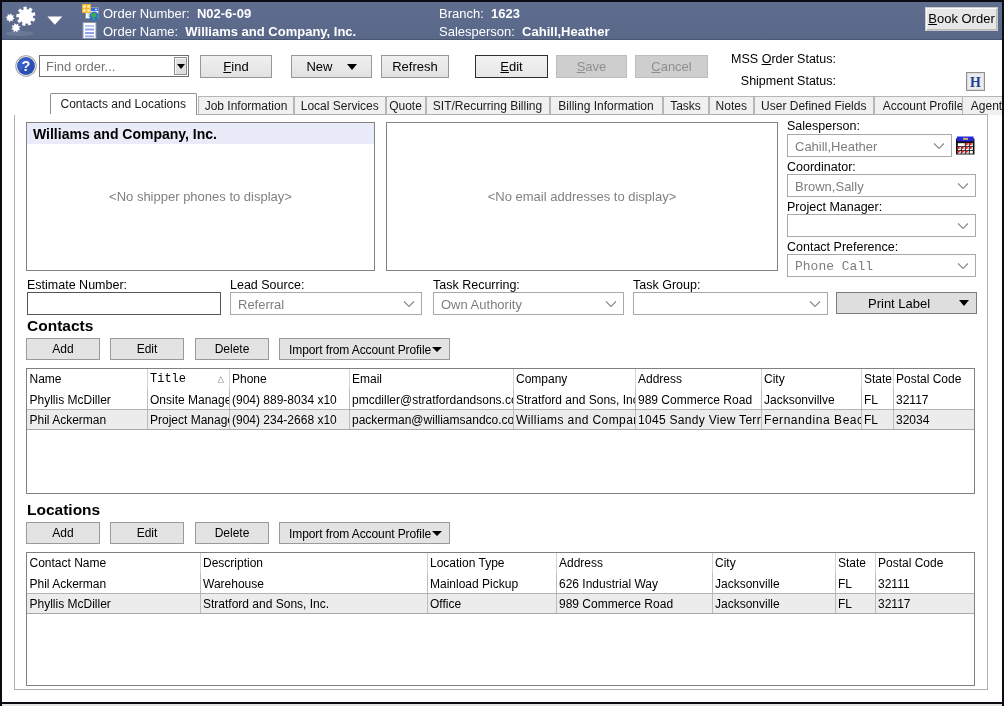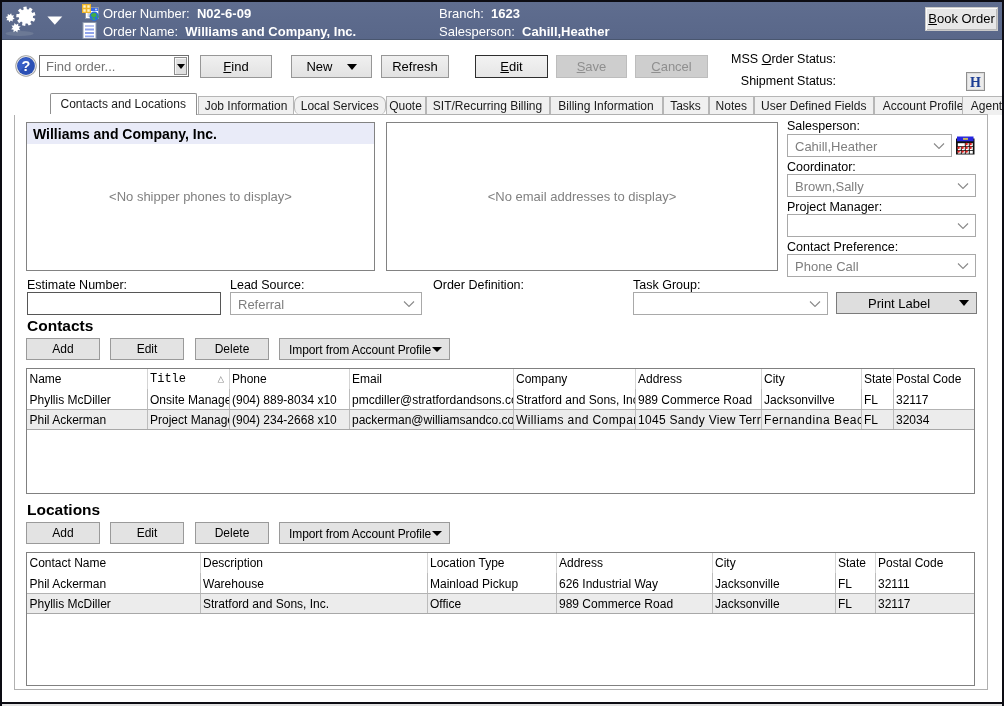--- a/index.html
+++ b/index.html
@@ -125,21 +125,21 @@
   <div class="btn dis" style="left:635px;top:55px;width:73px;height:23px;">
       <span><u>C</u>ancel</span>
     </div>
   <div class="tblab" style="left:700px;top:52px;width:136px;text-align:right;">MSS <u>O</u>rder Status:</div>
   <div class="tblab" style="left:700px;top:74px;width:136px;text-align:right;">Shipment Status:</div>
   <div class="abs" style="left:966px;top:72px;width:19px;height:19px;background:#ececec;border:1px solid #8f8f8f;box-shadow:inset 0 0 0 1px #dcdcdc;text-align:center;"><span style="font-family:'Liberation Serif',serif;font-weight:bold;font-size:14px;color:#1c3d94;line-height:17px;">H</span></div>
 
   <div id="tabrow">
       <div class="tab active" style="left:13px;width:146.5px;">Contacts and Locations</div>
       <div class="tab" style="left:161px;width:96px;">Job Information</div>
-      <div class="tab" style="left:257px;width:91.5px;border-radius:7px;">Local Services</div>
+      <div class="tab" style="left:257px;width:91.5px;">Local Services</div>
       <div class="tab" style="left:348.5px;width:40.0px;">Quote</div>
       <div class="tab" style="left:388.5px;width:124.0px;">SIT/Recurring Billing</div>
       <div class="tab" style="left:512.5px;width:113.0px;">Billing Information</div>
       <div class="tab" style="left:625.5px;width:46.0px;">Tasks</div>
       <div class="tab" style="left:671.5px;width:45.5px;">Notes</div>
       <div class="tab" style="left:717px;width:119.5px;">User Defined Fields</div>
       <div class="tab" style="left:836.5px;width:99px;">Account Profile</div>
       <div class="tab" style="left:925px;width:55px;">Agents</div>
     </div>
   <div id="panel"></div>
@@ -196,37 +196,43 @@
         <polyline points="1,1 6,6 11,1" fill="none" stroke="#898989" stroke-width="1.1"></polyline>
       </svg>
     </div>
   <div class="lab" style="left:787px;top:200px;">Project Manager:</div>
   <div class="fdd" style="left:787px;top:214px;width:189px;height:23px;">
       <svg class="chev" width="12" height="7" viewBox="0 0 12 7">
         <polyline points="1,1 6,6 11,1" fill="none" stroke="#898989" stroke-width="1.1"></polyline>
       </svg>
     </div>
   <div class="lab" style="left:787px;top:240px;text-align:right;">Contact Preference:</div>
-  <div class="fdd" style="left:787px;top:254px;width:189px;height:23px;">
+  <div class="fdd" style="left:787px;top:254px;width:189px;height:23px;font-family:Liberation Mono, monospace;">
       <span class="ddt">Phone Call</span>
       <svg class="chev" width="12" height="7" viewBox="0 0 12 7">
         <polyline points="1,1 6,6 11,1" fill="none" stroke="#898989" stroke-width="1.1"></polyline>
       </svg>
     </div>
 
   <div class="lab" style="left:27px;top:278px;">Estimate Number:</div>
   <div id="estbox" style="left:27px;top:292px;width:194px;height:23px;"></div>
   <div class="lab" style="left:230px;top:278px;">Lead Source:</div>
   <div class="fdd" style="left:230px;top:292px;width:192px;height:23px;">
       <span class="ddt">Referral</span>
       <svg class="chev" width="12" height="7" viewBox="0 0 12 7">
         <polyline points="1,1 6,6 11,1" fill="none" stroke="#898989" stroke-width="1.1"></polyline>
       </svg>
     </div>
-  <div class="lab" style="left:433px;top:278px;">Order Definition:</div>
+  <div class="lab" style="left:433px;top:278px;">Task Recurring:</div>
+  <div class="fdd" style="left:433px;top:292px;width:191px;height:23px;">
+      <span class="ddt">Own Authority</span>
+      <svg class="chev" width="12" height="7" viewBox="0 0 12 7">
+        <polyline points="1,1 6,6 11,1" fill="none" stroke="#898989" stroke-width="1.1"></polyline>
+      </svg>
+    </div>
   <div class="lab" style="left:633px;top:278px;">Task Group:</div>
   <div class="fdd" style="left:633px;top:292px;width:195px;height:23px;">
       <svg class="chev" width="12" height="7" viewBox="0 0 12 7">
         <polyline points="1,1 6,6 11,1" fill="none" stroke="#898989" stroke-width="1.1"></polyline>
       </svg>
     </div>
   <div class="btn2" id="plbl" style="left:836px;top:292px;width:141px;height:22px;">
       <span style="position:absolute;left:31px;top:3px;">Print Label</span>
       <span class="tri" style="position:absolute;right:7px;top:7px;margin:0;"></span>
     </div>

